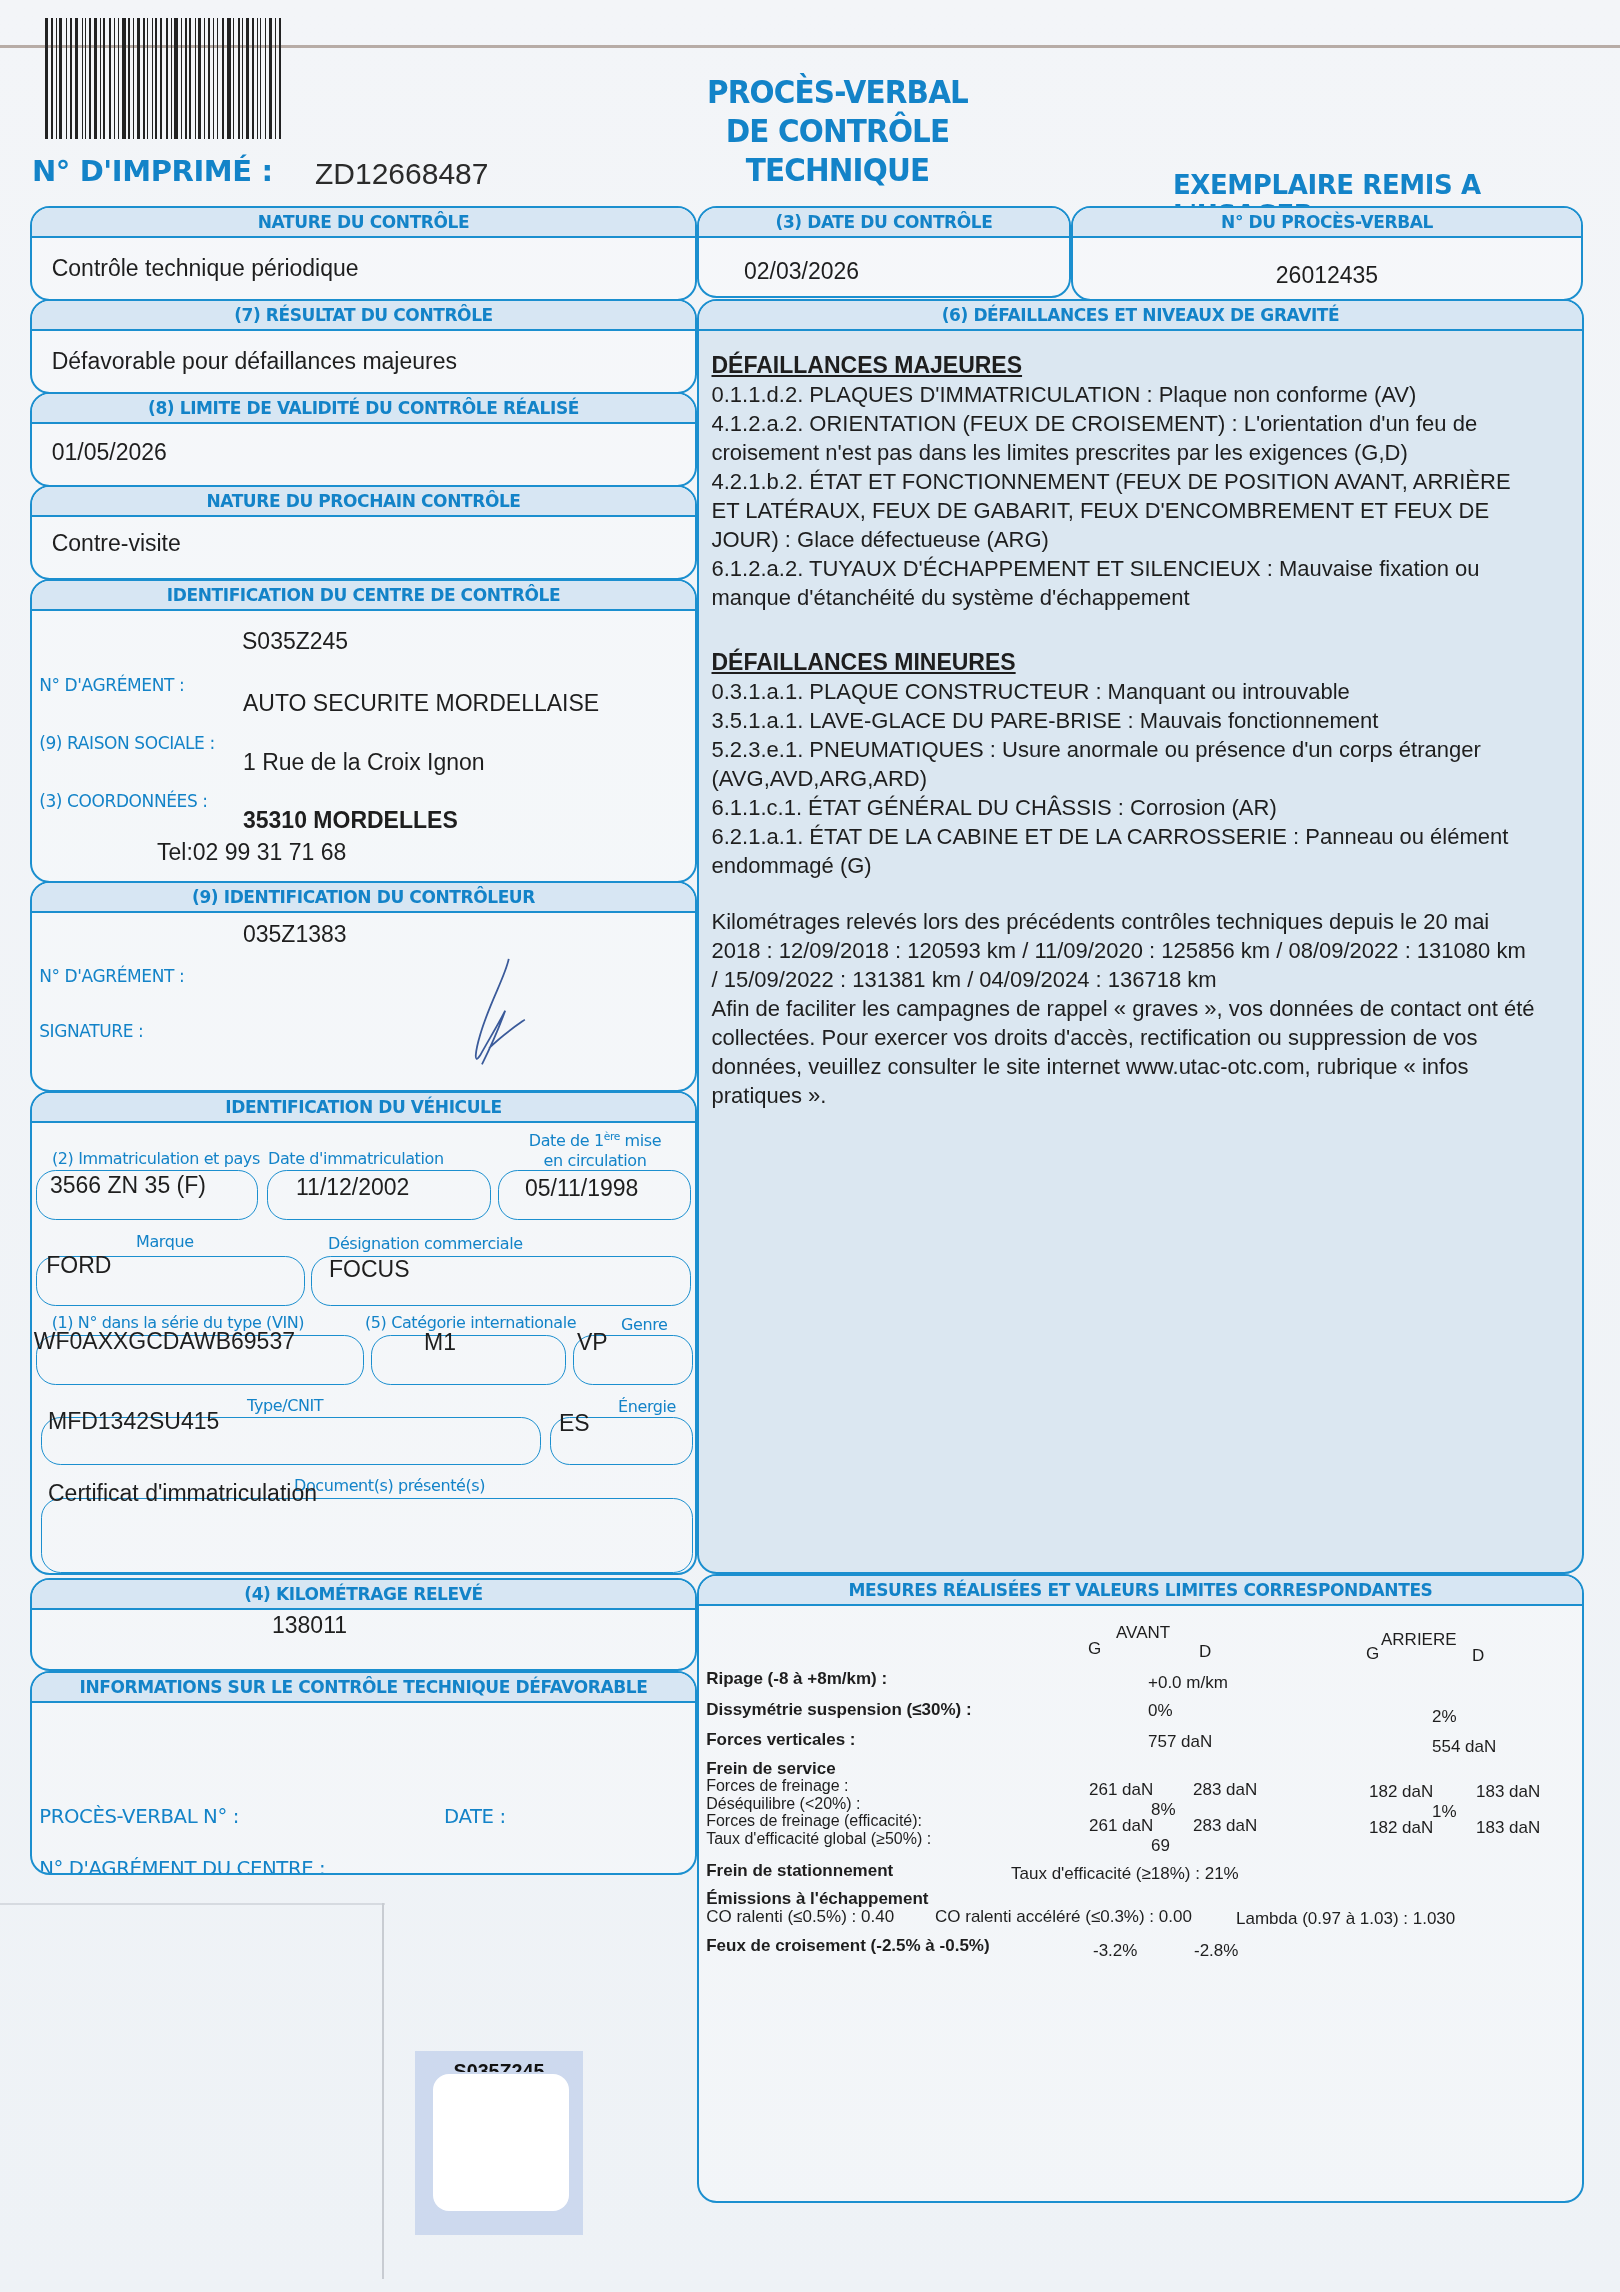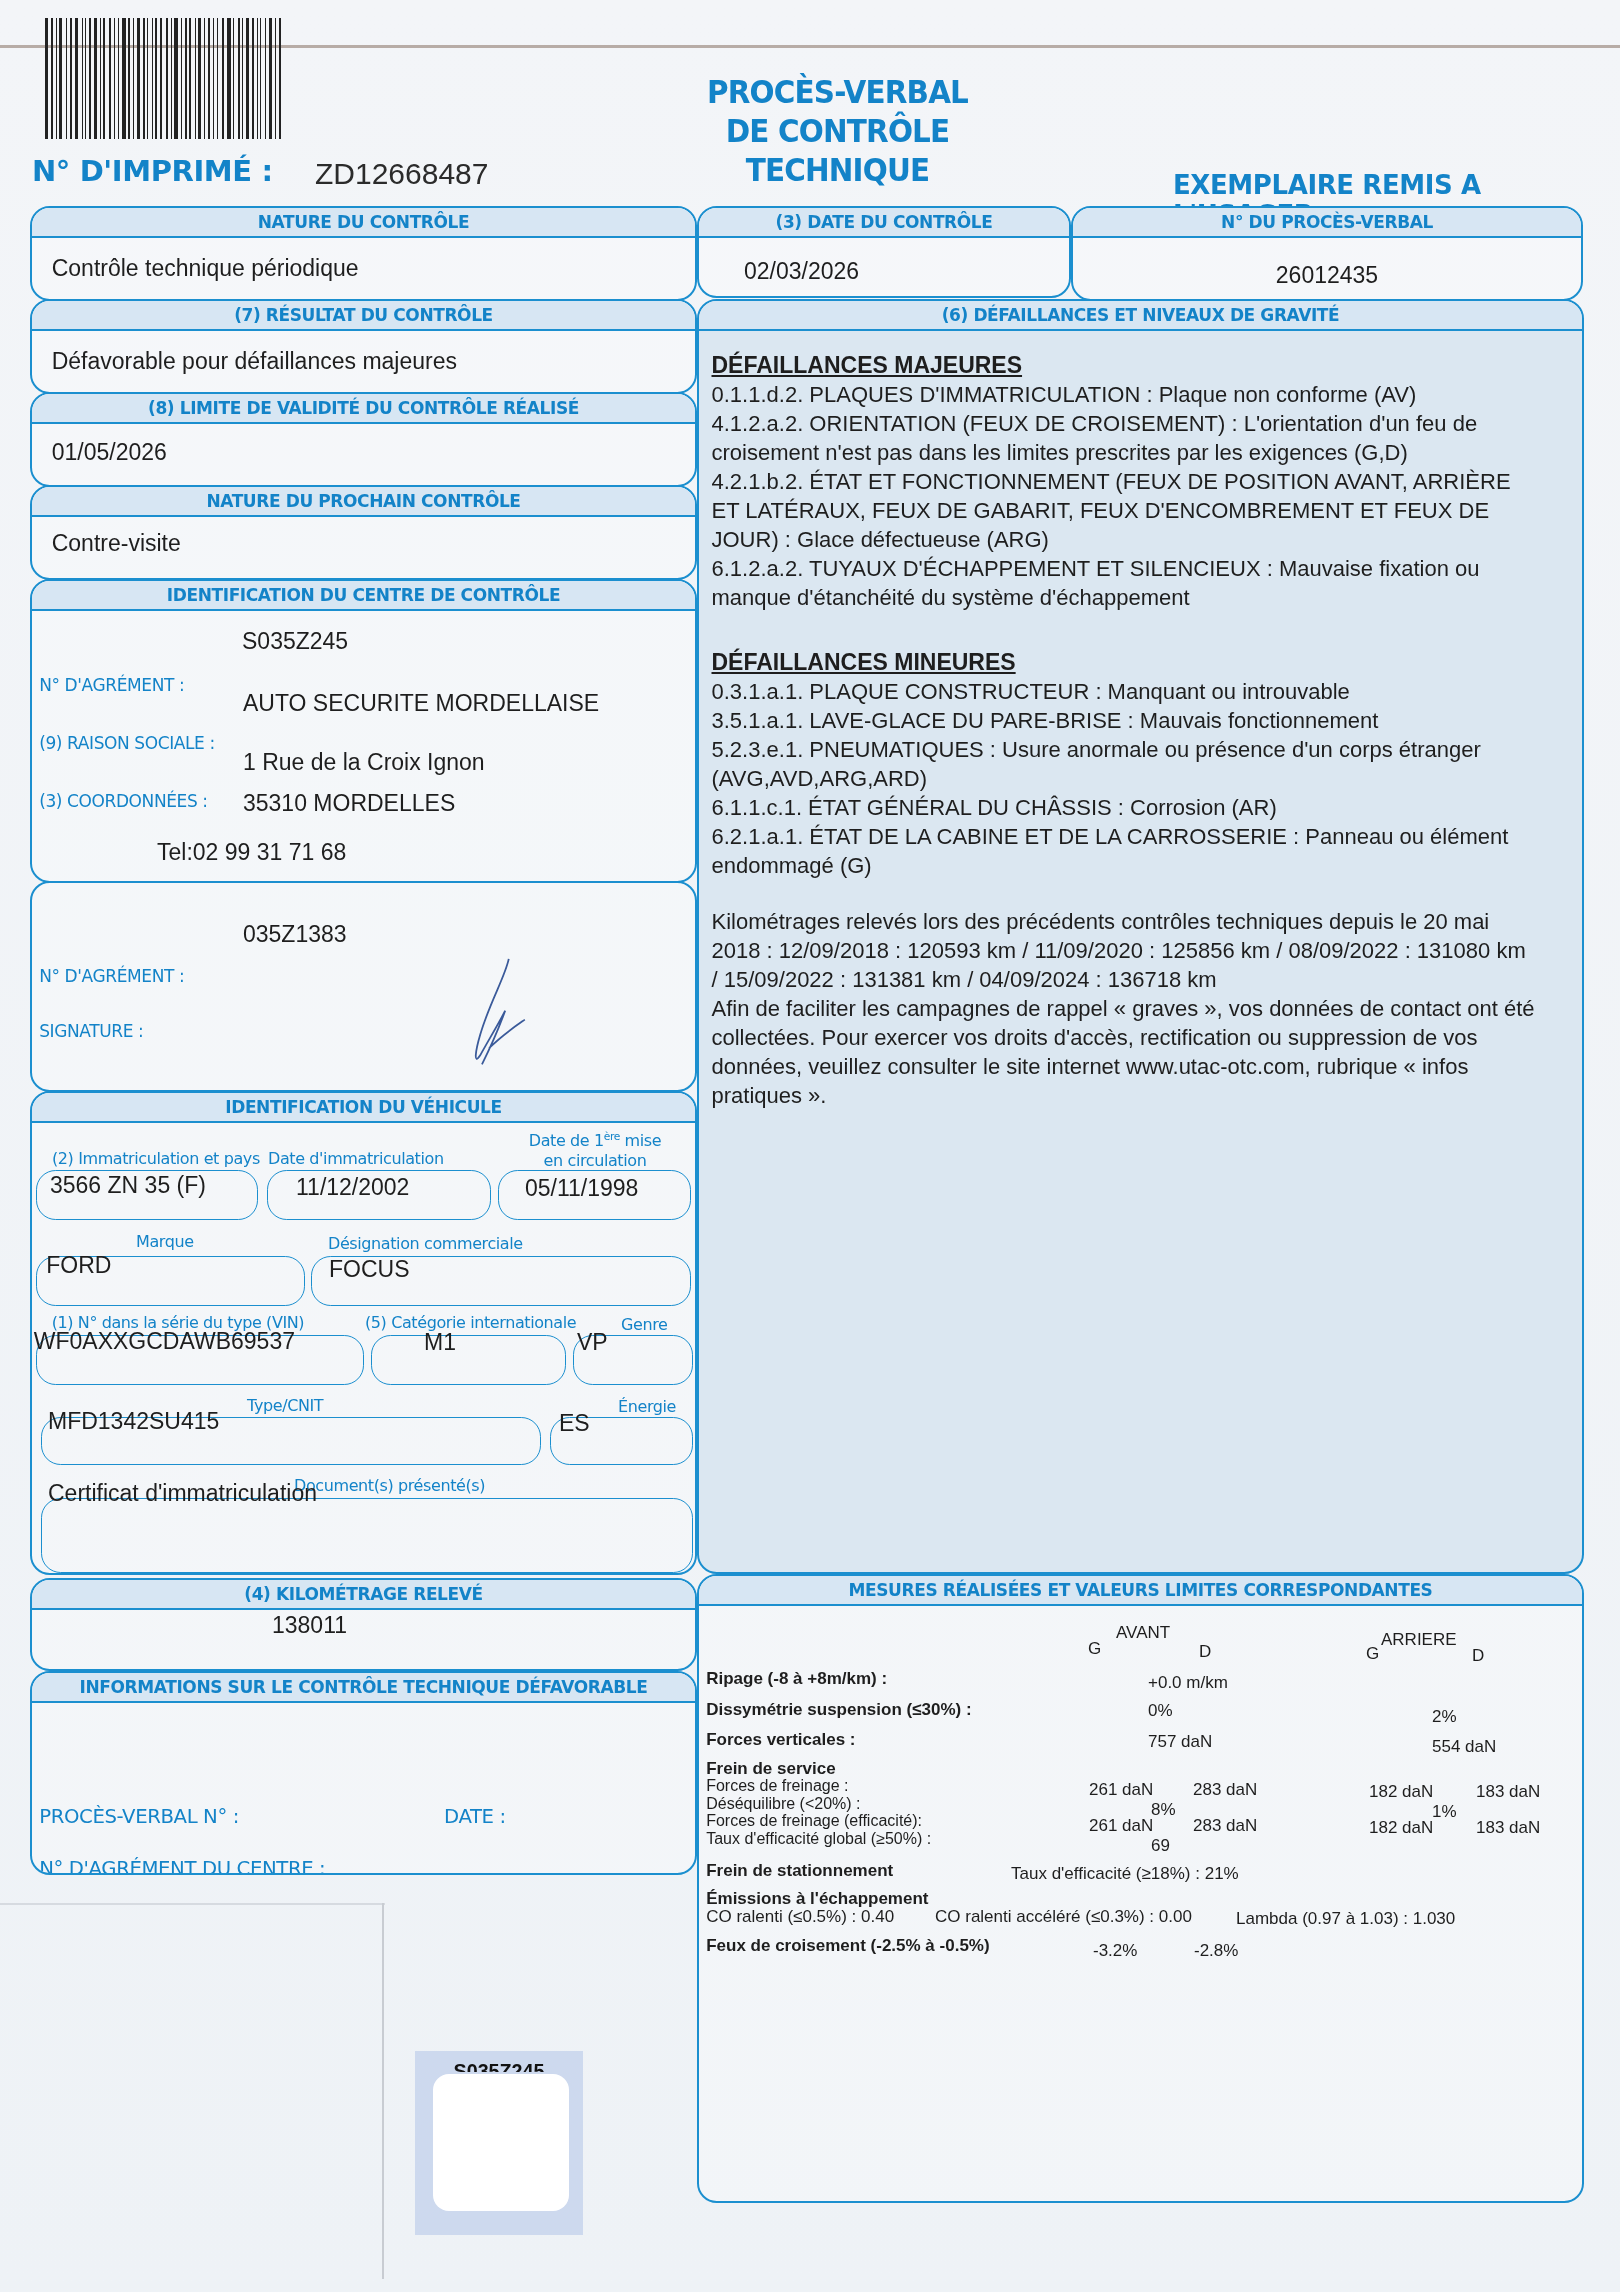--- a/index.html
+++ b/index.html
@@ -144,25 +144,26 @@
   </div>
 
   <div class="box" style="left:30px;top:579px;width:667px;height:304px;">
     <div class="hdr">IDENTIFICATION DU CENTRE DE CONTRÔLE</div>
     <div class="lbl" style="left:7.2px;top:59px;">N° D'AGRÉMENT :</div>
     <div class="val" style="left:210px;top:47px;">S035Z245</div>
     <div class="lbl" style="left:7.2px;top:117px;">(9) RAISON SOCIALE :</div>
     <div class="val" style="left:211px;top:109px;">AUTO SECURITE MORDELLAISE</div>
     <div class="lbl" style="left:7.2px;top:175px;">(3) COORDONNÉES :</div>
     <div class="val" style="left:211px;top:168px;">1 Rue de la Croix Ignon</div>
-    <div class="val" style="left:211px;top:209px;">35310  MORDELLES</div>
+    <div class="val" style="left:211px;top:226px;font-weight:bold;">35310  MORDELLES</div>
     <div class="val" style="left:125px;top:258px;">Tel:02 99 31 71 68</div>
   </div>
 
   <div class="box" style="left:30px;top:881px;width:667px;height:211px;">
+    <div class="hdr">(9) IDENTIFICATION DU CONTRÔLEUR</div>
     <div class="lbl" style="left:7.2px;top:48px;">N° D'AGRÉMENT :</div>
     <div class="val" style="left:211px;top:38px;">035Z1383</div>
     <div class="lbl" style="left:7.2px;top:103px;">SIGNATURE :</div>
     <svg class="sig-img" width="99" height="125" viewBox="0 0 110 140">
       <path d="M62 10 C58 30, 40 60, 30 95 C25 112, 22 130, 30 118 C40 100, 52 80, 58 68 C50 90, 40 112, 32 128 M40 110 C55 95, 70 85, 80 78" stroke="#3a5a9a" stroke-width="2" fill="none"></path>
     </svg>
   </div>
 
   <div class="box" style="left:30px;top:1091px;width:667px;height:484px;">
     <div class="hdr">IDENTIFICATION DU VÉHICULE</div>

